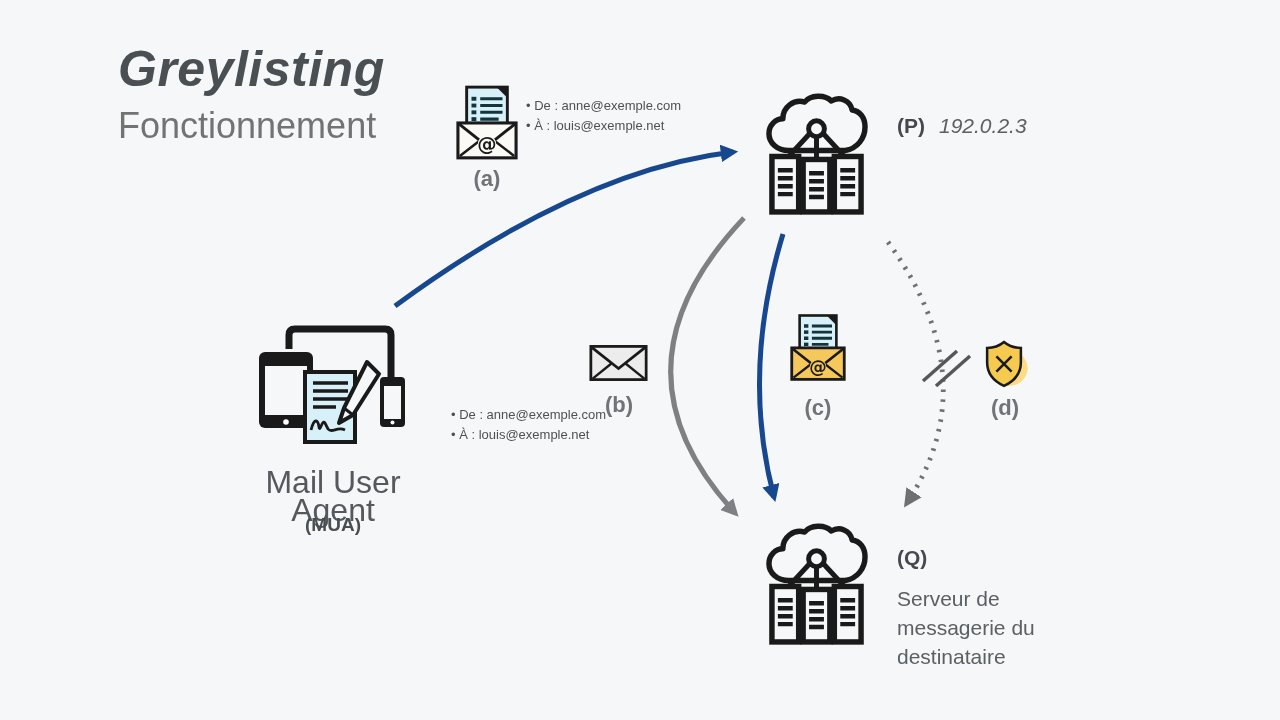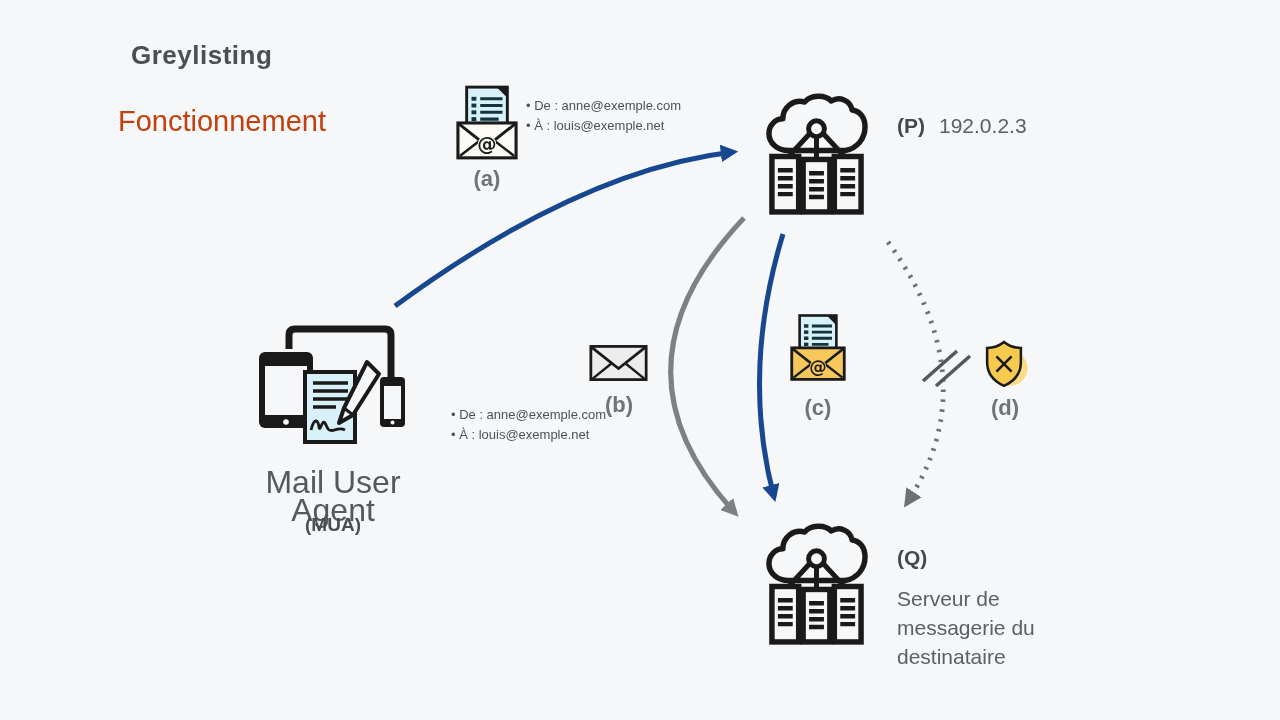--- a/index.html
+++ b/index.html
@@ -1,24 +1,24 @@
 <!DOCTYPE html>
 <html style="--background: #f6f7f8; --arrow-blue: #17478f; --arrow-grey: #7e8083; --dotted-grey: #6e7174; --slash-grey: #54585c; --icon-paper: #d8f0f8; --envelope-white: #fbfaf5; --envelope-grey: #ececec; --envelope-yellow: #f6c85c; --shield-yellow: #f6c94f; --shield-blob: #fbdc84; --icon-ink: #1a1a1a;"><head>
 <meta charset="utf-8">
 <style>
   html,body{margin:0;padding:0;}
   body{font-family:"Liberation Sans","DejaVu Sans",sans-serif;background:var(--background,#f6f7f8);}
   #stage{position:relative;width:1280px;height:720px;overflow:hidden;background:var(--background,#f6f7f8);}
   .abs{position:absolute;}
-  .title{left:131px;top:40px;font-size:26px;font-weight:700;color:#4a4f54;letter-spacing:.5px;}
-  .subtitle{left:118px;top:105px;font-size:29px;color:#c2410c;}
+  .title{left:118px;top:40px;font-size:50px;font-weight:700;color:#4a4f54;letter-spacing:.5px;font-style:italic;}
+  .subtitle{left:118px;top:105px;font-size:36px;color:#737373;}
   .step-label{font-size:22px;font-weight:700;color:#707377;text-align:center;}
   .annot{font-size:13px;color:#4d5155;line-height:20px;white-space:nowrap;}
   .node-code{font-size:21px;font-weight:700;color:#45494e;}
-  .node-ip{font-size:21px;color:#5b6064;margin-left:14px;font-weight:400;}
+  .node-ip{font-size:21px;color:#5b6064;margin-left:14px;font-weight:400;font-style:italic;}
   .node-desc{font-size:21px;color:#5b6064;line-height:29px;}
   .mua-name{left:252px;top:468px;width:162px;text-align:center;font-size:32px;line-height:28px;color:#55595d;}
   .mua-code{left:252px;top:514px;width:162px;text-align:center;font-size:19px;font-weight:700;color:#494e53;}
   svg{display:block;}
   .overlay{left:0;top:0;pointer-events:none;}
 </style>
 </head>
 <body>
 
 <div id="stage">

